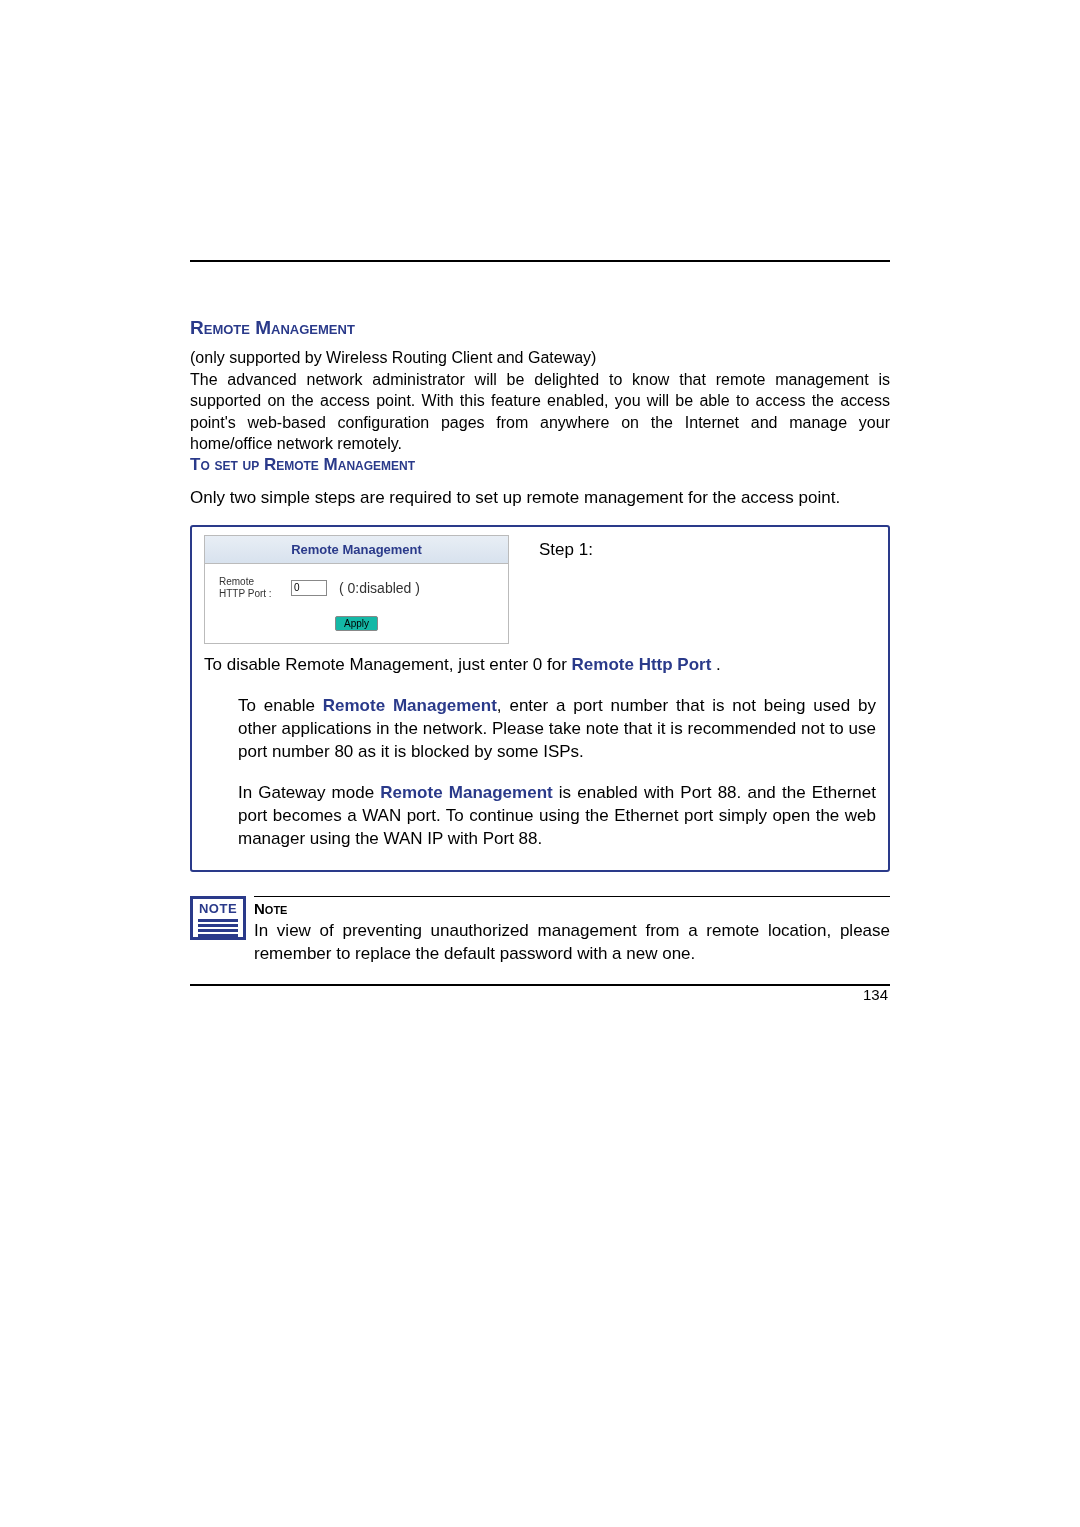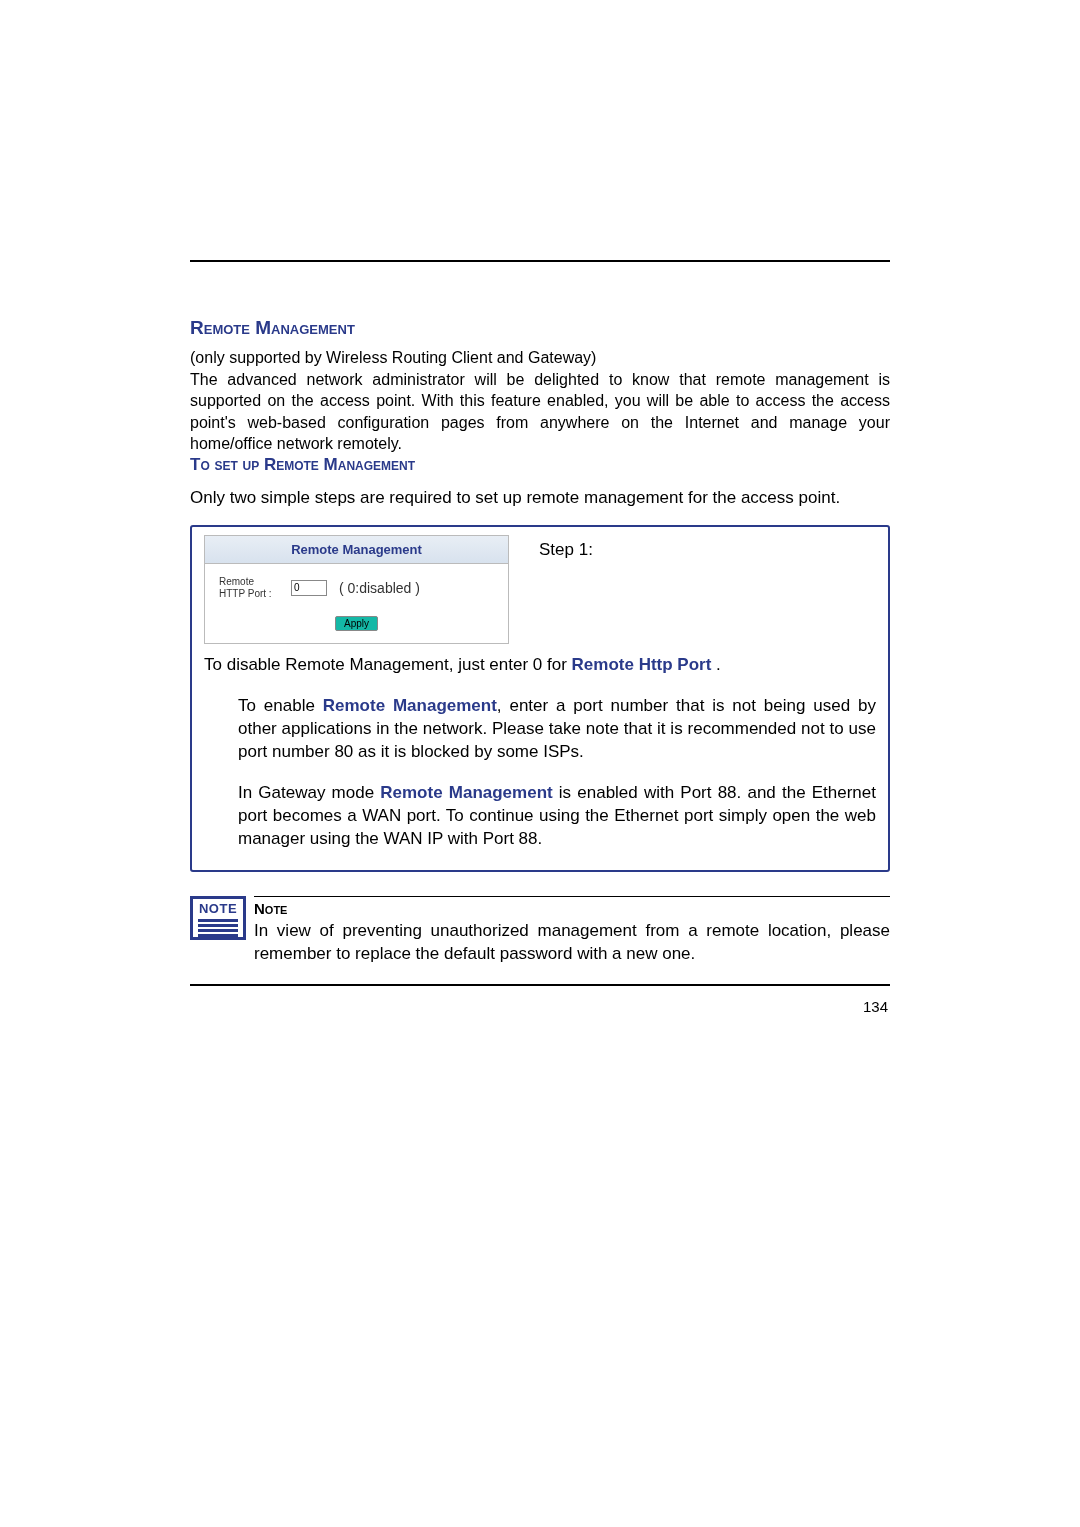--- a/index.html
+++ b/index.html
@@ -187,21 +187,20 @@
       padding-bottom: 3px;
     }
     .hr-bottom {
       border: none;
       border-top: 2px solid #000;
       margin-top: 18px;
     }
     .page-number {
       text-align: right;
       font-size: 15px;
-      margin-top: 12px;
       padding-right: 2px;
     }
   </style>
 </head>
 <body>
 
 <div class="page">
   <hr class="hr-top">
 
   <div class="section-title">Remote Management</div>

